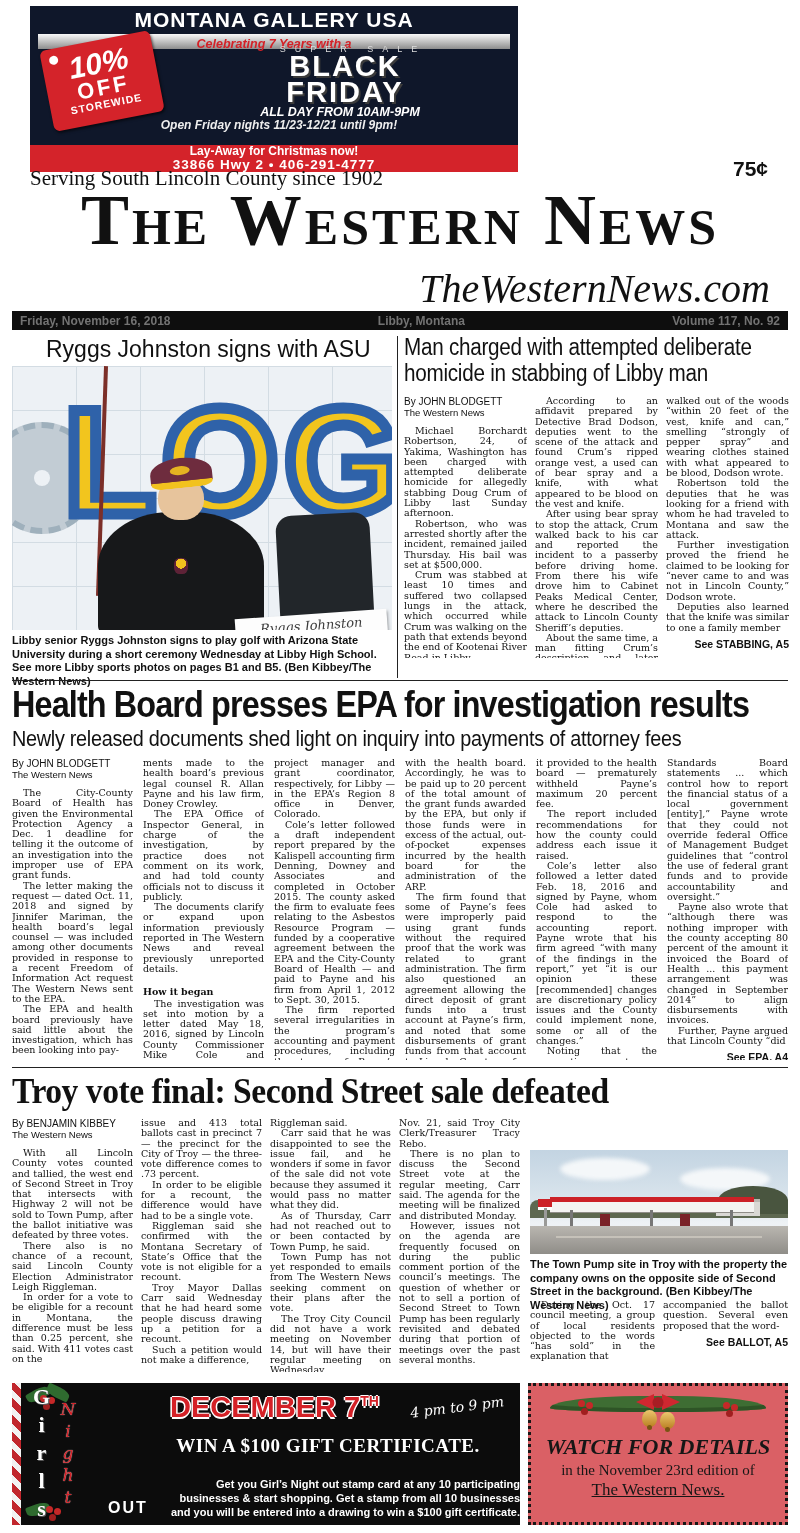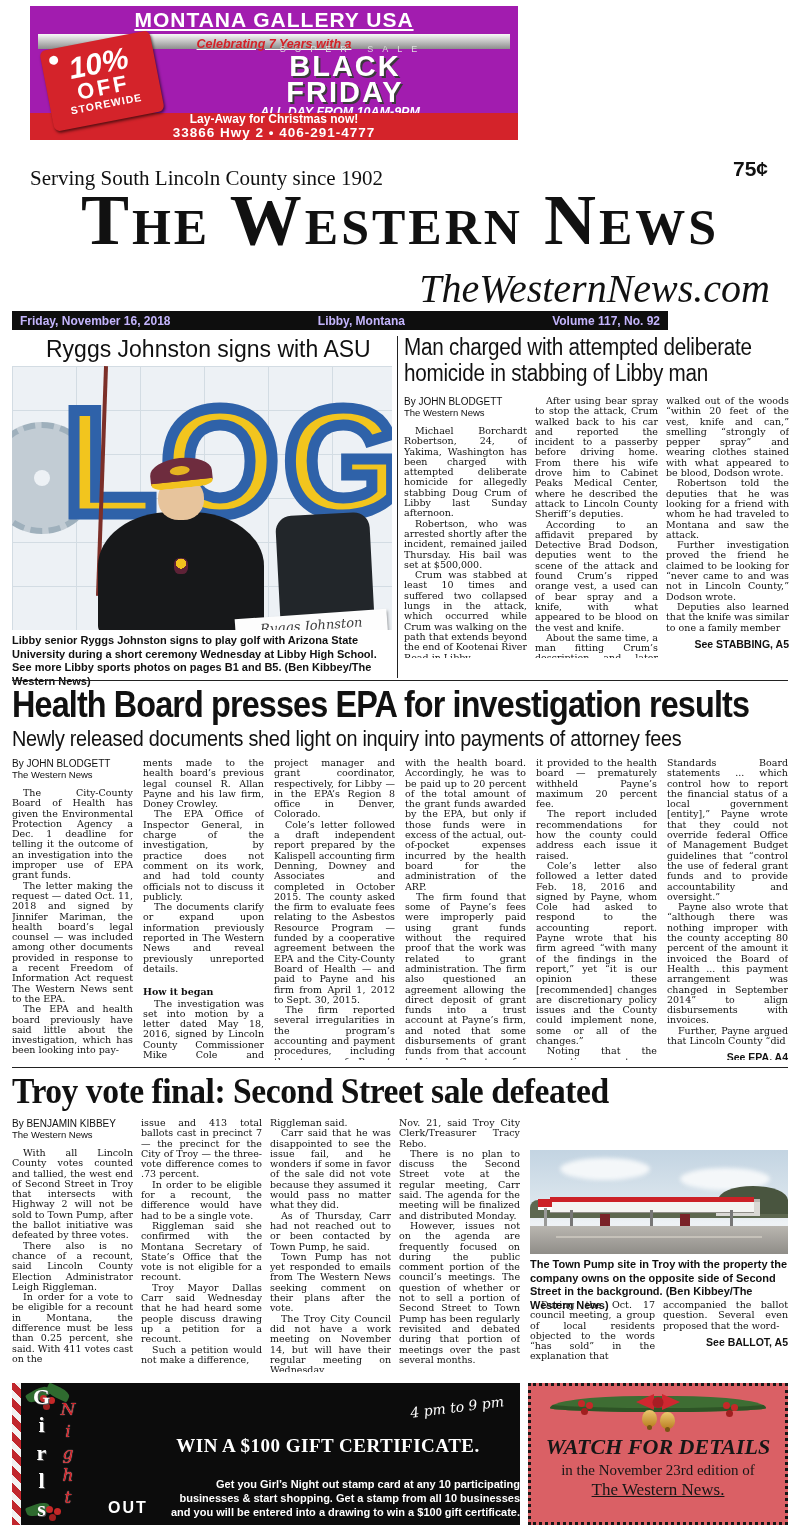--- a/index.html
+++ b/index.html
@@ -1,20 +1,20 @@
 <!DOCTYPE html>
 <html><head>
 <meta charset="utf-8">
 <style>
   * { box-sizing: border-box; }
   body { margin:0; background:#777; font-family:"Liberation Sans", sans-serif; }
   .page { position:relative; width:800px; height:1533px; margin:0 auto; background:#fff; overflow:hidden; color:#111; }
 
   
-  .topad { position:absolute; left:30px; top:6px; width:488px; height:134px; background:#a21caf; color:#fff; overflow:hidden;text-decoration:underline; }
+  .topad { position:absolute; left:30px; top:6px; width:488px; height:166px; background:#0f172a; color:#fff; overflow:hidden; }
   .topad-store { text-align:center; font-weight:900; font-size:21px; letter-spacing:1px; margin-top:2px; }
   .silverband { margin:2px 8px 0; height:15px; background:linear-gradient(180deg,#f8f8f8,#8d8d8d); text-align:center; }
   .silverband span { color:#d42127; font-style:italic; font-weight:bold; font-size:12.5px; line-height:15px; }
   .pricetag { position:absolute; left:16px; top:34px; width:112px; height:82px; background:#d4232a; border-radius:6px; transform:rotate(-11deg); text-align:center; z-index:2; box-shadow:1px 2px 3px rgba(0,0,0,.6); }
   .pricetag .hole { position:absolute; left:8px; top:7px; width:9px; height:9px; background:#fff; border-radius:50%; }
   .tag-pct { font-style:italic; font-weight:900; font-size:30px; line-height:30px; margin-top:8px; }
   .tag-off { font-weight:900; font-size:22px; line-height:20px; letter-spacing:3px; }
   .tag-store { font-weight:bold; font-size:10.5px; letter-spacing:1px; }
   .supersale { position:absolute; left:168px; top:38px; width:310px; text-align:center; font-size:9px; letter-spacing:9px; color:#ddd; }
   .bf { position:absolute; left:150px; top:47px; width:330px; text-align:center; font-weight:900; font-size:29px; line-height:26px; letter-spacing:2px; color:#fff; text-shadow:2px 2px 0 #3a3a3a; }
@@ -22,21 +22,21 @@
   .openline { position:absolute; left:20px; top:112px; width:458px; text-align:center; font-weight:bold; font-style:italic; font-size:12px; color:#eee; }
   .redband { position:absolute; left:0; bottom:0; width:100%; height:27px; background:#d4232a; text-align:center; font-weight:bold; }
   .redband .l1 { font-size:12px; line-height:13px; }
   .redband .l2 { font-size:13.5px; line-height:13px; letter-spacing:1px; }
 
   
   .tagline { position:absolute; left:30px; top:166px; font-family:"Liberation Serif",serif; font-size:21px; }
   .price { position:absolute; right:32px; top:157px; font-weight:bold; font-size:21px; }
   .nameplate { position:absolute; left:0; top:184px; width:100%; text-align:center; font-family:"Liberation Serif",serif; font-weight:bold; font-variant:small-caps; font-size:72px; letter-spacing:3px; line-height:1; }
   .website { position:absolute; right:30px; top:265px; font-family:"Liberation Serif",serif; font-style:italic; font-size:40px; }
-  .datebar { position:absolute; left:12px; top:311px; width:656px; height:19px; background:#0e0e0e; color:#c4b5fd; display:flex; align-items:center; justify-content:space-between; padding:0 8px; font-weight:bold; font-size:12px; }
+  .datebar { position:absolute; left:12px; top:311px; width:776px; height:19px; background:#0e0e0e; color:#737373; display:flex; align-items:center; justify-content:space-between; padding:0 8px; font-weight:bold; font-size:12px; }
 
   
   .vrule { position:absolute; background:#222; width:1px; }
   .hrule { position:absolute; background:#222; height:1px; }
 
   
   .col { font-family:"DejaVu Serif", serif; font-size:9.5px; line-height:10.3px; text-align:justify; overflow:hidden; }
   .col p { margin:0; text-indent:11px; }
   .cont p:first-child { text-indent:0; }
   .byline { font-family:"Liberation Sans",sans-serif; font-weight:normal; font-size:10px; line-height:11px; }
@@ -195,22 +195,22 @@
     <div class="col" style="width:123px;">
       <div class="byline">By JOHN BLODGETT</div>
       <div class="org">The Western News</div>
       <div class="col">
           <p>Michael Borchardt Robertson, 24, of Yakima, Washington has been charged with attempted deliberate homicide for allegedly stabbing Doug Crum of Libby last Sunday afternoon.</p>
           <p>Robertson, who was arrested shortly after the incident, remained jailed Thursday. His bail was set at $500,000.</p>
           <p>Crum was stabbed at least 10 times and suffered two collapsed lungs in the attack, which occurred while Crum was walking on the path that extends beyond the end of Kootenai River Road in Libby.</p>
         </div>
     </div>
     <div class="col">
+        <p>According to an affidavit prepared by Detective Brad Dodson, deputies went to the scene of the attack and found Crum’s ripped orange vest, a used can of bear spray and a knife, with what appeared to be blood on the vest and knife.</p>
         <p>After using bear spray to stop the attack, Crum walked back to his car and reported the incident to a passerby before driving home. From there his wife drove him to Cabinet Peaks Medical Center, where he described the attack to Lincoln County Sheriff’s deputies.</p>
-        <p>According to an affidavit prepared by Detective Brad Dodson, deputies went to the scene of the attack and found Crum’s ripped orange vest, a used can of bear spray and a knife, with what appeared to be blood on the vest and knife.</p>
         <p>About the same time, a man fitting Crum’s description and later identified as Robertson</p>
       </div>
     <div class="col cont">
       <div class="col cont">
           <p>walked out of the woods “within 20 feet of the vest, knife and can,” smelling “strongly of pepper spray” and wearing clothes stained with what appeared to be blood, Dodson wrote.</p>
           <p>Robertson told the deputies that he was looking for a friend with whom he had traveled to Montana and saw the attack.</p>
           <p>Further investigation proved the friend he claimed to be looking for “never came to and was not in Lincoln County,” Dodson wrote.</p>
           <p>Deputies also learned that the knife was similar to one a family member</p>
         </div>
       <div class="jump">See STABBING, A5</div>
@@ -331,20 +331,23 @@
     <span class="leaf" style="left:14px; top:6px; transform:rotate(-30deg);"></span>
     <span class="leaf" style="left:34px; top:4px; transform:rotate(25deg);"></span>
     <span class="berry" style="left:28px; top:12px;"></span>
     <span class="leaf" style="left:14px; bottom:10px; transform:rotate(-20deg);"></span>
     <span class="berry" style="left:34px; bottom:12px;"></span>
     <div class="gno-words">
       <div class="gno-girls">Girls</div>
       <div class="gno-night">Night</div>
     </div>
     <div class="gno-out">OUT</div>
+    <div class="gno-date">
+      <span>DECEMBER 7</span><sup>TH</sup>
+    </div>
     <div class="gno-time">4 pm to 9 pm</div>
     <div class="gno-win">WIN A $100 GIFT CERTIFICATE.</div>
     <div class="gno-details">
         <p>Get you Girl’s Night out stamp card at any 10 participating</p>
         <p>businesses &amp; start shopping. Get a stamp from all 10 businesses</p>
         <p>and you will be entered into a drawing to win a $100 gift certificate.</p>
       </div>
   </div>
 
   <div class="watch-ad">

